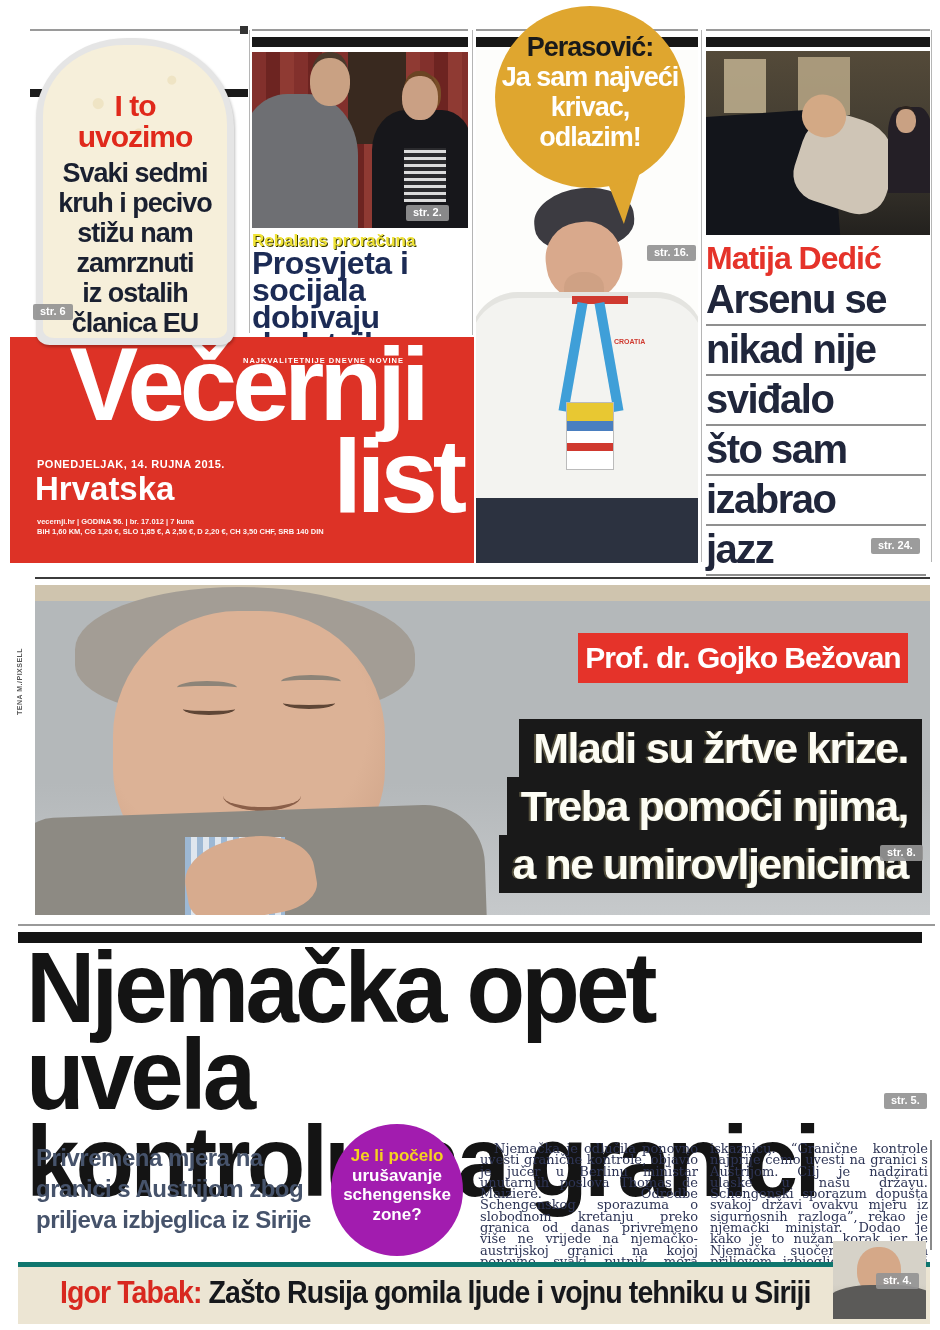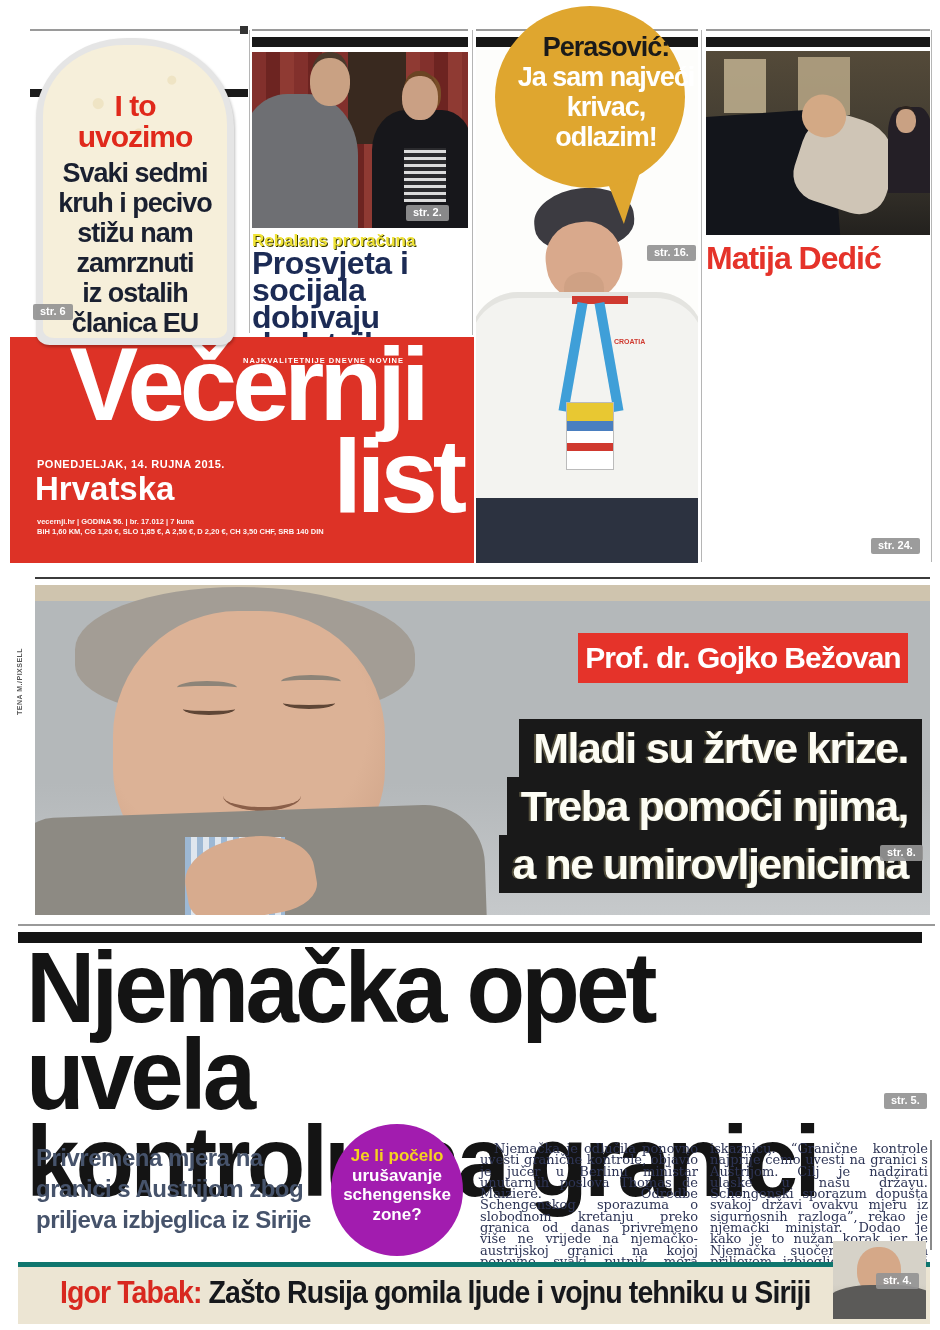--- a/index.html
+++ b/index.html
@@ -68,21 +68,21 @@
         border:1px solid #bbb;}
   .cred-y{position:absolute;left:0;top:0;width:100%;height:18px;background:#e8c832;}
   .cred-b{position:absolute;left:0;top:18px;width:100%;height:10px;background:#4a7fc0;}
   .cred-r{position:absolute;left:0;top:40px;width:100%;height:8px;background:#d0392f;}
   .coach-croatia{position:absolute;left:138px;top:288px;color:#cf3a30;font-size:7px;font-weight:bold;}
   .coach-pants{position:absolute;left:-6px;top:448px;width:234px;height:66px;background:#2c3240;}
   .bubble{left:495px;top:6px;width:190px;height:182px;background:#dfa62f;border-radius:50%;z-index:3;}
   .bubble-tail{left:612px;top:176px;width:0;height:0;border-top:46px solid #dfa62f;
                border-left:6px solid transparent;border-right:28px solid transparent;
                transform:rotate(-14deg);z-index:2;}
-  .bubble-txt{position:absolute;left:16px;top:26px;width:100%;text-align:center;font-weight:bold;
+  .bubble-txt{position:absolute;left:0;top:26px;width:100%;text-align:center;font-weight:bold;
               font-size:27px;line-height:30px;letter-spacing:-1px;}
   .bubble-speaker{color:#1a1a1a;}
   .bubble-quote{color:#ffffff;}
   
   .c4-line{left:706px;top:29px;width:224px;}
   .c4-bar{left:706px;top:37px;width:224px;}
   .c4-photo{left:706px;top:51px;width:224px;height:184px;overflow:hidden;
             background:linear-gradient(180deg,#544a39 0%,#3f3a30 55%,#23211e 100%);}
   .pn-win1{position:absolute;left:18px;top:8px;width:42px;height:54px;background:#c8b896;opacity:.8;}
   .pn-win2{position:absolute;left:92px;top:6px;width:52px;height:58px;background:#bfae8c;opacity:.8;}
@@ -256,20 +256,28 @@
   <div class="abs c4-photo">
     <div class="pn-win1"></div>
     <div class="pn-win2"></div>
     <div class="piano"></div>
     <div class="pianist-shirt"></div>
     <div class="pianist-head"></div>
     <div class="pn-woman"></div>
     <div class="pn-woman-head"></div>
   </div>
   <div class="abs c4-kicker">Matija Dedić</div>
+  <div class="abs c4-head">
+    <span class="hl">Arsenu se</span>
+    <span class="hl">nikad nije</span>
+    <span class="hl">sviđalo</span>
+    <span class="hl">što sam</span>
+    <span class="hl">izabrao</span>
+    <span class="hl">jazz</span>
+  </div>
   <div class="badge" style="left:871px;top:538px;">str. 24.</div>
 
   <div class="abs masthead">
     <div class="tagline">NAJKVALITETNIJE DNEVNE NOVINE</div>
     <div class="logo">
       <span class="logo-l1">Večernji</span>
       <span class="logo-l2">list</span>
     </div>
     <div class="mh-date">PONEDJELJAK, 14. RUJNA 2015.</div>
     <div class="mh-edition">Hrvatska</div>

